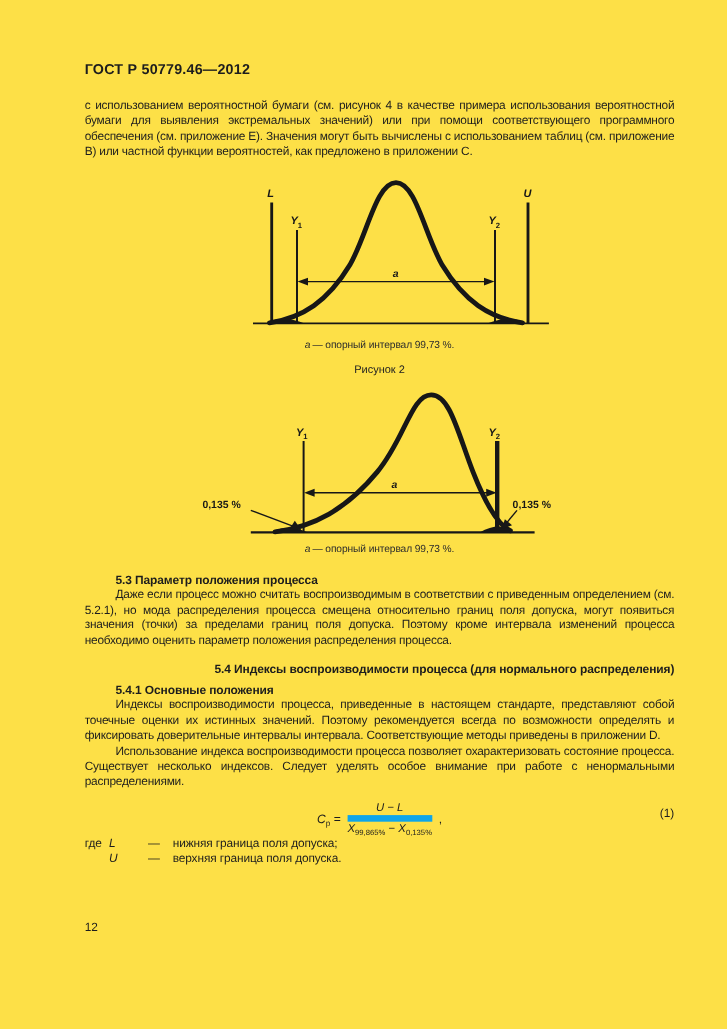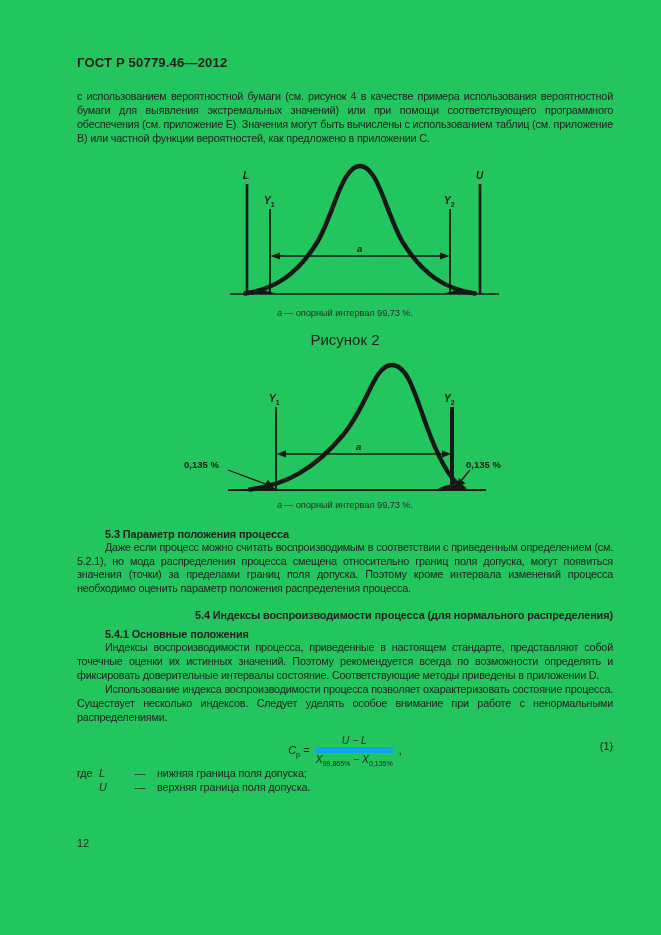--- a/index.html
+++ b/index.html
@@ -1,20 +1,20 @@
 <!DOCTYPE html>
 <html lang="ru"><head>
 <meta charset="utf-8">
 <style>
   html, body { margin:0; padding:0; background:#e9e9e7; }
   .page {
     position:relative;
     width:661px; height:935px;
     margin:0 auto;
-    background:#22c55e;
+    background:#fde047;
     font-family:"Liberation Sans", sans-serif;
     color:#1d1d1d;
     overflow:hidden;
   }
   .doc-header {
     position:absolute; top:55px; left:77px;
     font-size:13px; font-weight:bold; letter-spacing:0.2px;
   }
   .content {
     position:absolute; top:90px; left:77px; width:536px;
@@ -35,21 +35,21 @@
   .fig-wrap { width:100%; text-align:center; }
   .fig-wrap.f2 { margin-top:11px; }
   .fig-wrap.f3 { margin-top:9px; }
   .fig-wrap svg { display:block; margin:0 auto; }
   .fig-wrap.f2 svg { transform:translateX(20px); }
   .fig-caption {
     margin-top:1px;
     font-size:9.3px; color:#2c2c2c; letter-spacing:-0.1px;
   }
   .fig-caption .cap-sym { font-style:italic; padding-right:2px; }
-  .fig-title { margin-top:13px; font-size:15px; color:#222; }
+  .fig-title { margin-top:13px; font-size:10px; color:#222; }
   .sec53-h { margin-top:17px; }
   .sec53-p { margin-top:5px; }
   .sec54-h { margin-top:12px;text-align:right; }
   .sec541-h { margin-top:5px; }
   .sec541-p1 { margin-top:2px; }
   .formula-row {
     position:relative;
     margin-top:7px;
     text-align:center;
     font-size:11px;
@@ -152,21 +152,21 @@
       </svg>
       <div class="fig-caption"><span class="cap-sym">a</span><span>—  опорный интервал 99,73 %.</span></div>
     </div>
 
     <h3 class="heading sec53-h">5.3 Параметр положения процесса</h3>
     <p class="body-par indent sec53-p">Даже если процесс можно считать воспроизводимым в соответствии с приведенным определением (см. 5.2.1), но мода распределения процесса смещена относительно границ поля допуска, могут появиться значения (точки) за пределами границ поля допуска. Поэтому кроме интервала изменений процесса необходимо оценить параметр положения распределения процесса.</p>
 
     <h3 class="heading sec54-h">5.4 Индексы воспроизводимости процесса (для нормального распределения)</h3>
     <h3 class="heading sec541-h">5.4.1 Основные положения</h3>
 
-    <p class="body-par indent sec541-p1">Индексы воспроизводимости процесса, приведенные в настоящем стандарте, представляют собой точечные оценки их истинных значений. Поэтому рекомендуется всегда по возможности определять и фиксировать доверительные интервалы состояние. Соответствующие методы приведены в приложении D.</p>
+    <p class="body-par indent sec541-p1">Индексы воспроизводимости процесса, приведенные в настоящем стандарте, представляют собой точечные оценки их истинных значений. Поэтому рекомендуется всегда по возможности определять и фиксировать доверительные интервалы интервала. Соответствующие методы приведены в приложении D.</p>
     <p class="body-par indent">Использование индекса воспроизводимости процесса позволяет охарактеризовать состояние процесса. Существует несколько индексов. Следует уделять особое внимание при работе с ненормальными распределениями.</p>
 
     <div class="formula-row">
       <span class="formula">
         <i>C</i><sub>p</sub>
         <span>=</span>
         <span class="frac">
           <span class="frac-num">U − L</span>
           <span class="frac-den"><i>X</i><sub>99,865%</sub> <span>−</span> <i>X</i><sub>0,135%</sub></span>
         </span>

